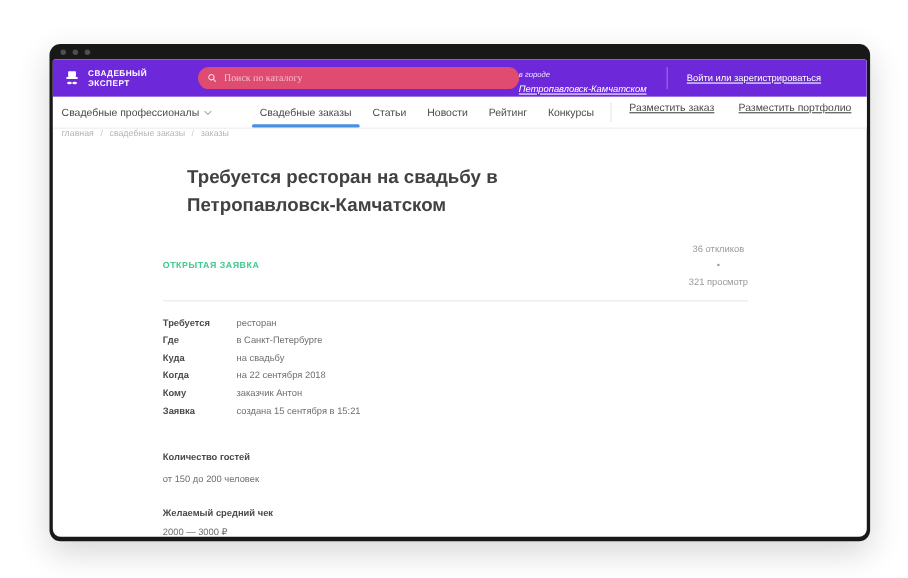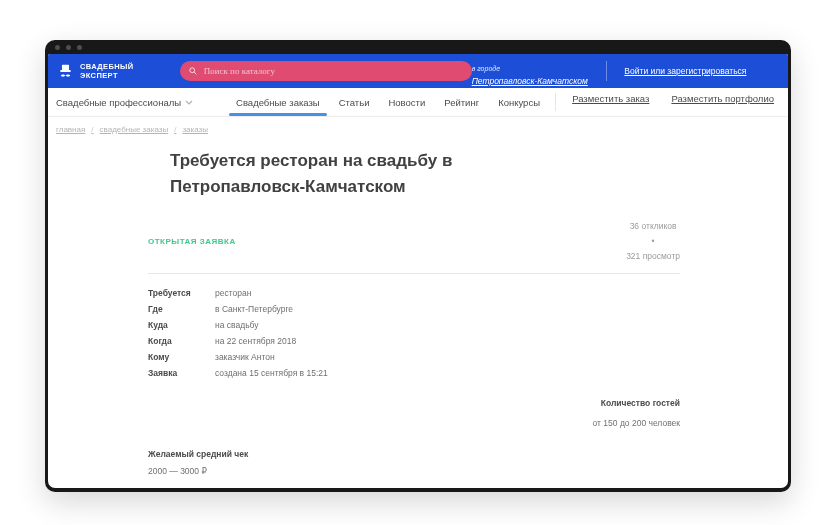--- a/index.html
+++ b/index.html
@@ -14,21 +14,21 @@
     background:#181818; border-radius:10px;
     box-shadow:0 10px 30px rgba(0,0,0,0.16);
   }
   .titlebar { height:14px; display:flex; align-items:center; padding-left:10px; gap:6px; }
   .dot { width:5px; height:5px; border-radius:50%; background:#4e4e4e; }
   .viewport {
     position:absolute; left:3px; right:3px; top:14px; bottom:4px;
     background:#fff; border-radius:2px 2px 7px 7px; overflow:hidden;
   }
   
-  .site-header { height:34px; background:#1d4ed8; display:flex; align-items:center; padding:0 24px 0 9px; }
+  .site-header { height:34px; background:#6d28d9; display:flex; align-items:center; padding:0 24px 0 9px; }
   .logo { display:flex; align-items:center; gap:6px; flex:0 0 auto; }
   .logo-text { color:#fff; font-weight:bold; font-size:7.5px; line-height:9px; letter-spacing:0.4px; }
   .search {
     margin-left:46px; width:292px; height:20px; background:#e04b72; border-radius:10px;
     display:flex; align-items:center; padding:0 9px; gap:5px; box-sizing:border-box; flex:0 0 auto;
   }
   .search input {
     background:transparent; border:none; outline:none; color:#fff; font-size:9px; width:100%;
     font-family:Liberation Serif, serif;
   }
@@ -49,41 +49,41 @@
   .nav-item-first { margin-right:24px; }
   .nav-item-active::after {
     content:""; position:absolute; left:-7px; right:-7px; bottom:0; height:3px;
     background:#4a90e2; border-radius:2px;
   }
   .nav-spacer { flex:1; }
   .nav-actions { display:flex; gap:22px; border-left:1px solid #e6e6e6; padding-left:16px; height:18px; }
   .nav-action { font-size:9.5px; color:#4a4a4a; text-decoration:underline; cursor:pointer; white-space:nowrap; }
   
   .breadcrumb {
-    height:24px; border-top:1px solid #ededed; display:flex; align-items:center; gap:6px;
-    padding-left:8px; font-size:8px; color:#b5b5b5;text-decoration:underline;
+    height:24px; border-top:1px solid #ededed; display:flex; align-items:flex-start; gap:6px;
+    padding-left:8px; font-size:8px; color:#b5b5b5;
   }
   .crumb { cursor:pointer; }
   .crumb-sep { color:#c9c9c9; }
   
   .content { padding-left:100px; padding-right:108px; }
   .author { margin-top:10px; display:flex; align-items:center; gap:7px; height:28px; }
   .avatar { width:28px; height:28px; border-radius:50%; background:#cfcfcf; flex:0 0 auto; cursor:pointer; }
   .author-name { font-size:8px; font-weight:bold; color:#4a4a4a; line-height:10px; }
   .author-role { font-size:7.5px; color:#b8b8b8; line-height:9px; margin-top:1px; }
   .order-title { margin-top:7px; font-size:17px; font-weight:bold; color:#414141; line-height:26px; max-width:400px;margin-left:22px; }
   .status-row { margin-top:21px; display:flex; justify-content:space-between; align-items:center; }
   .status { color:#3fc88f; font-size:8px; font-weight:bold; letter-spacing:0.5px; }
   .meta { color:#9b9b9b; font-size:8.5px; display:flex; gap:5px; align-items:center;flex-direction:column; }
   .rule { margin-top:12px; height:1px; background:#e8e8e8; }
   .details { margin-top:11px; }
   .detail-row { display:flex; font-size:8.5px; line-height:16px; }
   .detail-label { width:67px; font-weight:bold; color:#4a4a4a; flex:0 0 auto; }
   .detail-value { color:#6f6f6f; }
-  .section-guests { margin-top:15px;text-align:right; }
+  .section-guests { margin-top:27px; }
   .section-budget { margin-top:17px; }
   .section-title { font-size:8.5px; font-weight:bold; color:#4a4a4a; line-height:14px; }
   .section-value { font-size:8.5px; color:#6f6f6f; line-height:14px; margin-top:6px; }
   .section-budget .section-value { margin-top:4px; line-height:12px; }
 </style>
 </head>
 <body>
 
 <div class="stage">
   <div class="window">

